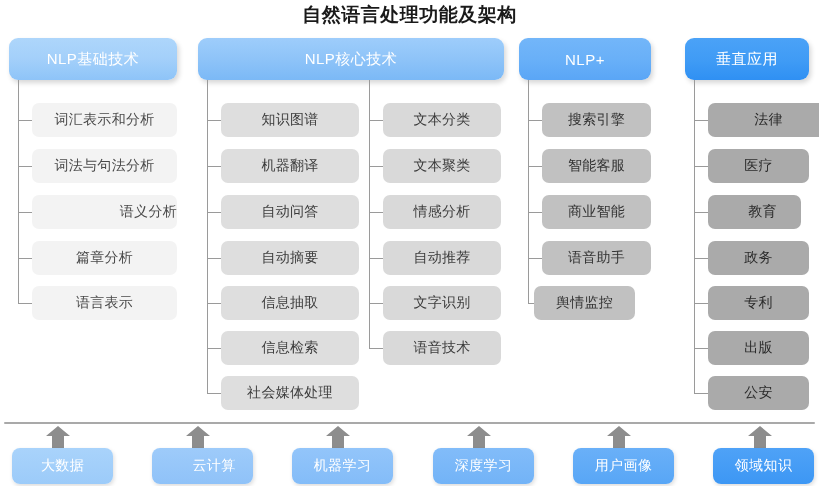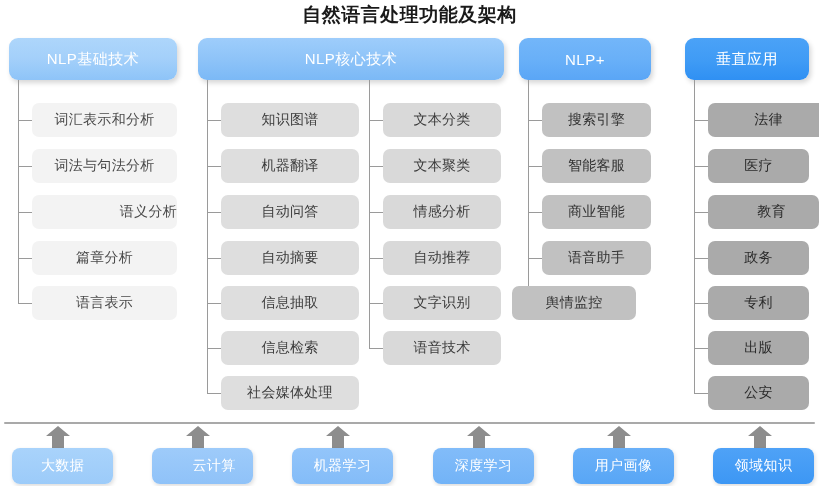--- a/index.html
+++ b/index.html
@@ -246,40 +246,40 @@
     </div>
   <div class="node tone-4" style="left:542px; top:149px; width:109px;">
       <span>智能客服</span>
     </div>
   <div class="node tone-4" style="left:542px; top:195px; width:109px;">
       <span>商业智能</span>
     </div>
   <div class="node tone-4" style="left:542px; top:241px; width:109px;">
       <span>语音助手</span>
     </div>
-  <div class="node tone-4" style="left:512px; top:286px; width:124px;">
+  <div class="node tone-4" style="left:534px; top:286px; width:101px;">
       <span>舆情监控</span>
     </div>
 
   <div class="vline" style="left:694px; top:80px; height:313px;"></div>
   <div class="hstub" style="left:694px; top:120px; width:14px;"></div>
   <div class="hstub" style="left:694px; top:166px; width:14px;"></div>
   <div class="hstub" style="left:694px; top:212px; width:14px;"></div>
   <div class="hstub" style="left:694px; top:258px; width:14px;"></div>
   <div class="hstub" style="left:694px; top:303px; width:14px;"></div>
   <div class="hstub" style="left:694px; top:348px; width:14px;"></div>
   <div class="hstub" style="left:694px; top:393px; width:14px;"></div>
 
   <div class="node tone-5" style="left:708px; top:103px; width:121px;">
       <span>法律</span>
     </div>
   <div class="node tone-5" style="left:708px; top:149px; width:101px;">
       <span>医疗</span>
     </div>
-  <div class="node tone-5" style="left:708px; top:195px; width:111px;padding-left:16px;">
+  <div class="node tone-5" style="left:708px; top:195px; width:93px;padding-left:16px;">
       <span>教育</span>
     </div>
   <div class="node tone-5" style="left:708px; top:241px; width:101px;">
       <span>政务</span>
     </div>
   <div class="node tone-5" style="left:708px; top:286px; width:101px;">
       <span>专利</span>
     </div>
   <div class="node tone-5" style="left:708px; top:331px; width:101px;">
       <span>出版</span>

